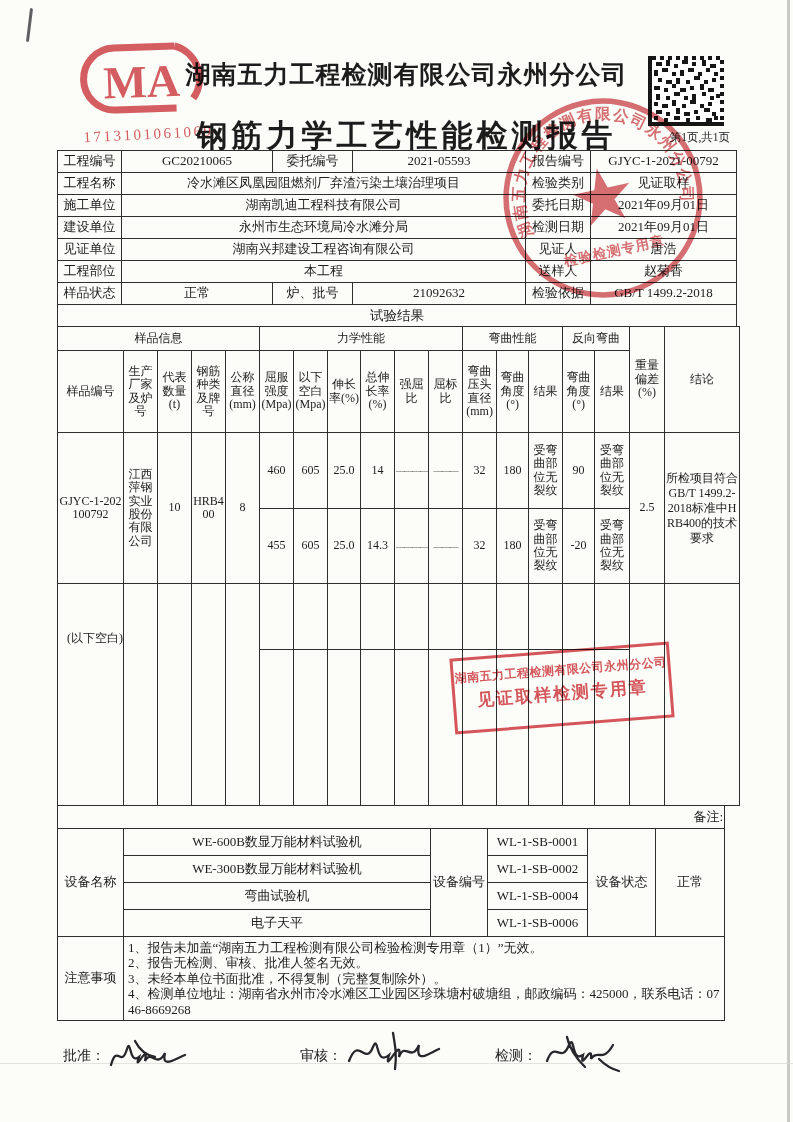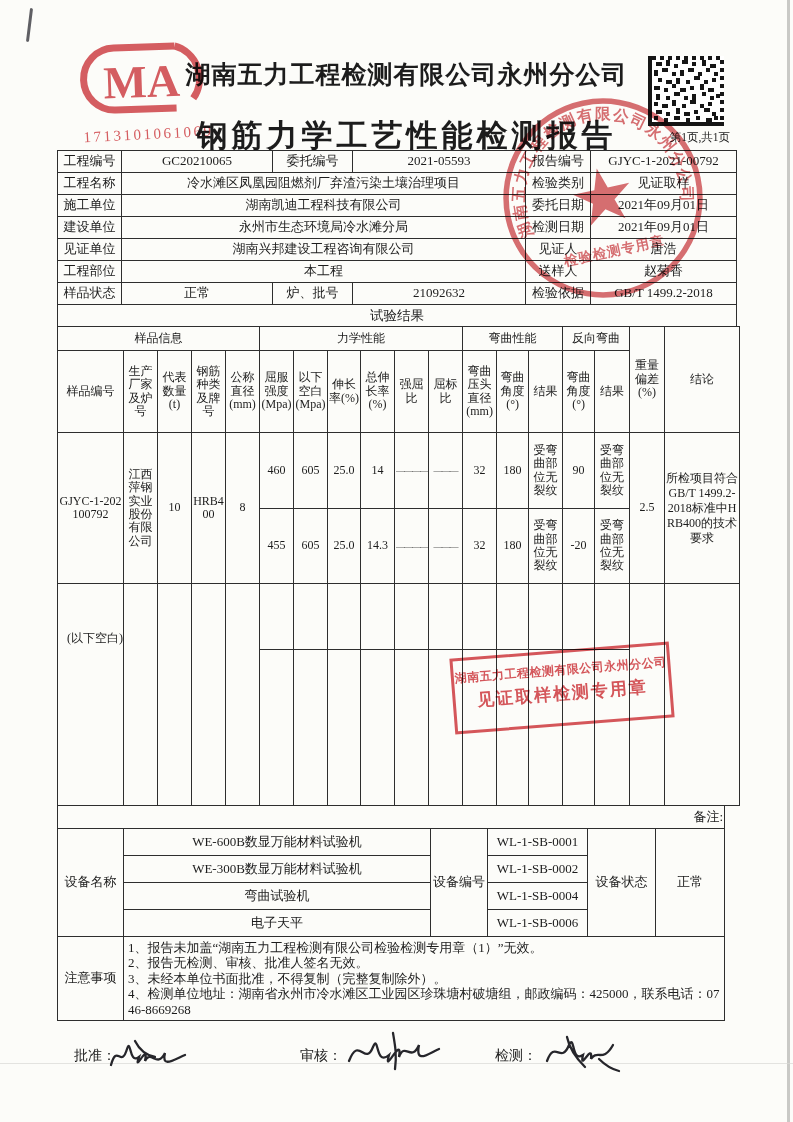--- a/index.html
+++ b/index.html
@@ -326,21 +326,21 @@
           <div>1、报告未加盖“湖南五力工程检测有限公司检验检测专用章（1）”无效。</div>
           <div>2、报告无检测、审核、批准人签名无效。</div>
           <div>3、未经本单位书面批准，不得复制（完整复制除外）。</div>
           <div>4、检测单位地址：湖南省永州市冷水滩区工业园区珍珠塘村破塘组，邮政编码：425000，联系电话：0746-8669268</div>
         </td>
       </tr>
     </tbody>
       </table>
 
     <div class="signs">
-      <span class="sign-label" style="left:17px">批准：</span>
+      <span class="sign-label" style="left:6px">批准：</span>
       <svg class="sig" style="left:48px;top:6px" width="96" height="48" viewBox="0 0 96 48">
         <path d="M6 34 C12 12 16 38 22 18 C26 6 24 34 34 26 C28 44 44 10 40 30 C46 18 52 38 60 22 C56 38 70 28 80 24 M30 10 C34 18 40 24 50 26" fill="none" stroke="#26262b" stroke-width="2.3" stroke-linecap="round"></path>
       </svg>
       <span class="sign-label" style="left:243px">审核：</span>
       <svg class="sig" style="left:288px;top:0" width="104" height="58" viewBox="0 0 104 58">
         <path d="M4 36 C14 10 20 42 28 22 C34 8 30 42 44 30 C38 52 58 8 54 32 C60 16 66 38 74 20 C70 40 84 28 94 24 M48 8 C50 20 52 30 50 44" fill="none" stroke="#26262b" stroke-width="2.3" stroke-linecap="round"></path>
       </svg>
       <span class="sign-label" style="left:438px">检测：</span>
       <svg class="sig" style="left:482px;top:4px" width="92" height="52" viewBox="0 0 92 52">
         <path d="M8 32 C16 10 22 36 30 16 C36 4 32 34 44 26 C40 44 54 12 52 30 C58 20 64 34 74 16 M28 8 C30 18 36 28 46 38 M60 30 C66 36 72 40 80 42" fill="none" stroke="#26262b" stroke-width="2.3" stroke-linecap="round"></path>

